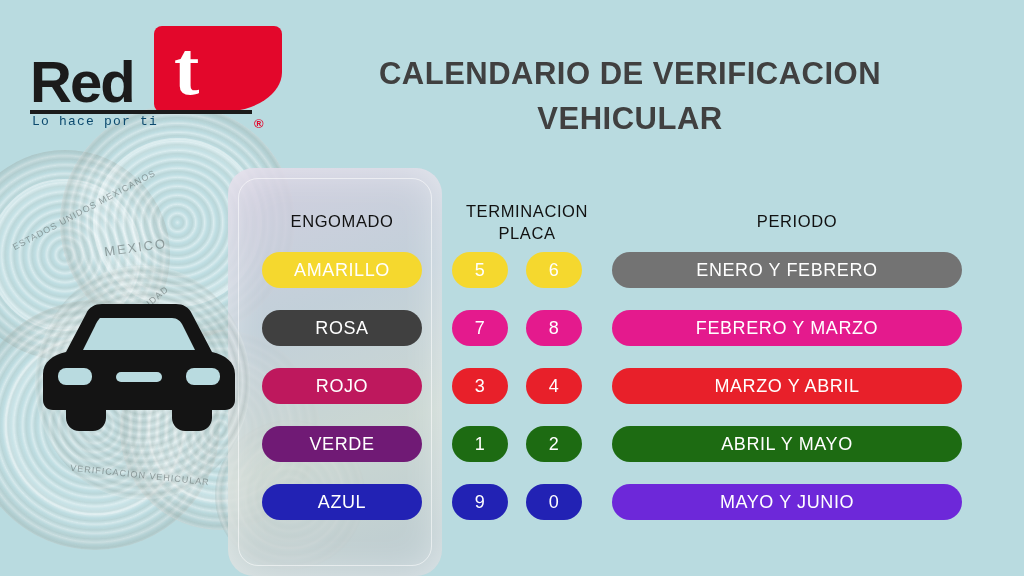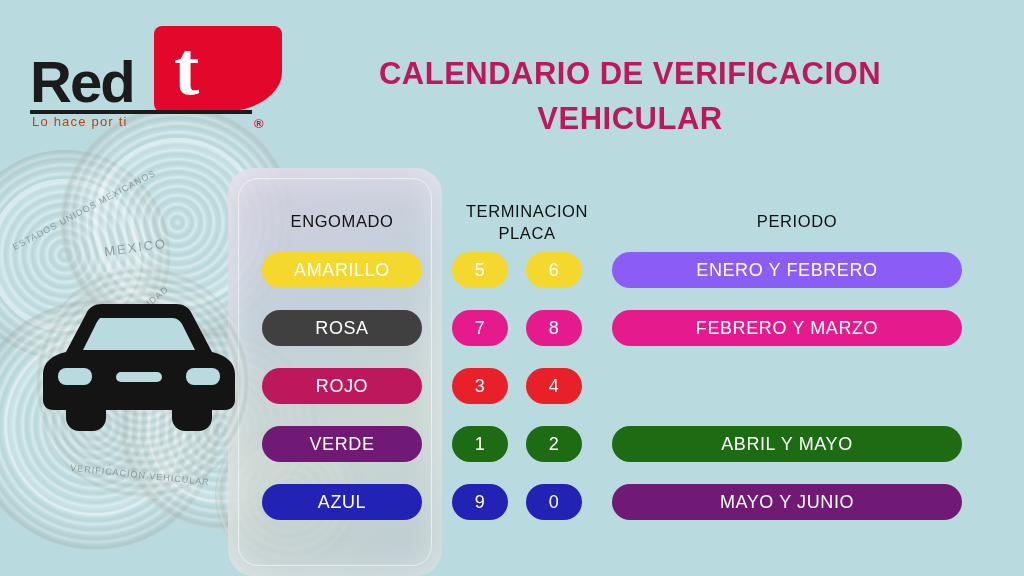--- a/index.html
+++ b/index.html
@@ -154,42 +154,42 @@
     top: 92px;
     width: 222px;
     height: 4px;
     background: #1b1b1b;
   }
   .logo-tag {
     position: absolute;
     left: 10px;
     top: 96px;
     font-size: 13px;
-    color: #c2410c;
+    color: #0c4a6e;
     letter-spacing: 1.2px;
-    font-family: Liberation Sans, sans-serif;
+    font-family: Liberation Mono, monospace;
     text-align: center;
   }
   .logo-reg {
     position: absolute;
     left: 232px;
     top: 98px;
     font-size: 13px;
     color: #e3072b;
     font-weight: bold;
   }
 
   
   #title {
     position: absolute;
     left: 300px;
     top: 52px;
     width: 660px;
     text-align: center;
-    color: #be185d;
+    color: #404040;
     font-size: 31px;
     font-weight: bold;
     line-height: 1.45;
     letter-spacing: 0.5px;
   }
   #title .line2 { display: block; }
 
   
   #table {
     position: absolute;
@@ -282,41 +282,42 @@
         <div>TERMINACION</div>
         <div>PLACA</div>
       </div>
       <div class="hdr" id="hdr-periodo">PERIODO</div>
     </div>
     <div id="rows-container">
         <div class="row">
           <div class="pill pill-color" style="background: rgb(245, 216, 46);">AMARILLO</div>
           <div class="pill pill-num" style="background: rgb(245, 216, 46);">5</div>
           <div class="pill pill-num second" style="background: rgb(245, 216, 46);">6</div>
-          <div class="pill pill-period" style="background: #8b5cf6;">ENERO Y FEBRERO</div>
+          <div class="pill pill-period" style="background: #737373;">ENERO Y FEBRERO</div>
         </div>
         <div class="row">
           <div class="pill pill-color" style="background: #404040;">ROSA</div>
           <div class="pill pill-num" style="background: rgb(228, 26, 141);">7</div>
           <div class="pill pill-num second" style="background: rgb(228, 26, 141);">8</div>
           <div class="pill pill-period" style="background: rgb(228, 26, 141);">FEBRERO Y MARZO</div>
         </div>
         <div class="row">
           <div class="pill pill-color" style="background: #be185d;">ROJO</div>
           <div class="pill pill-num" style="background: rgb(232, 32, 42);">3</div>
           <div class="pill pill-num second" style="background: rgb(232, 32, 42);">4</div>
+          <div class="pill pill-period" style="background: rgb(232, 32, 42);">MARZO Y ABRIL</div>
         </div>
         <div class="row">
           <div class="pill pill-color" style="background: #701a75;">VERDE</div>
           <div class="pill pill-num" style="background: rgb(29, 107, 18);">1</div>
           <div class="pill pill-num second" style="background: rgb(29, 107, 18);">2</div>
           <div class="pill pill-period" style="background: rgb(29, 107, 18);">ABRIL Y MAYO</div>
         </div>
         <div class="row">
           <div class="pill pill-color" style="background: rgb(34, 34, 180);">AZUL</div>
           <div class="pill pill-num" style="background: rgb(34, 34, 180);">9</div>
           <div class="pill pill-num second" style="background: rgb(34, 34, 180);">0</div>
-          <div class="pill pill-period" style="background: #701a75; text-align: right;">MAYO Y JUNIO</div>
+          <div class="pill pill-period" style="background: #6d28d9; text-align: right;">MAYO Y JUNIO</div>
         </div>
       </div>
   </div>
 
 </div>
 
 </body></html>

